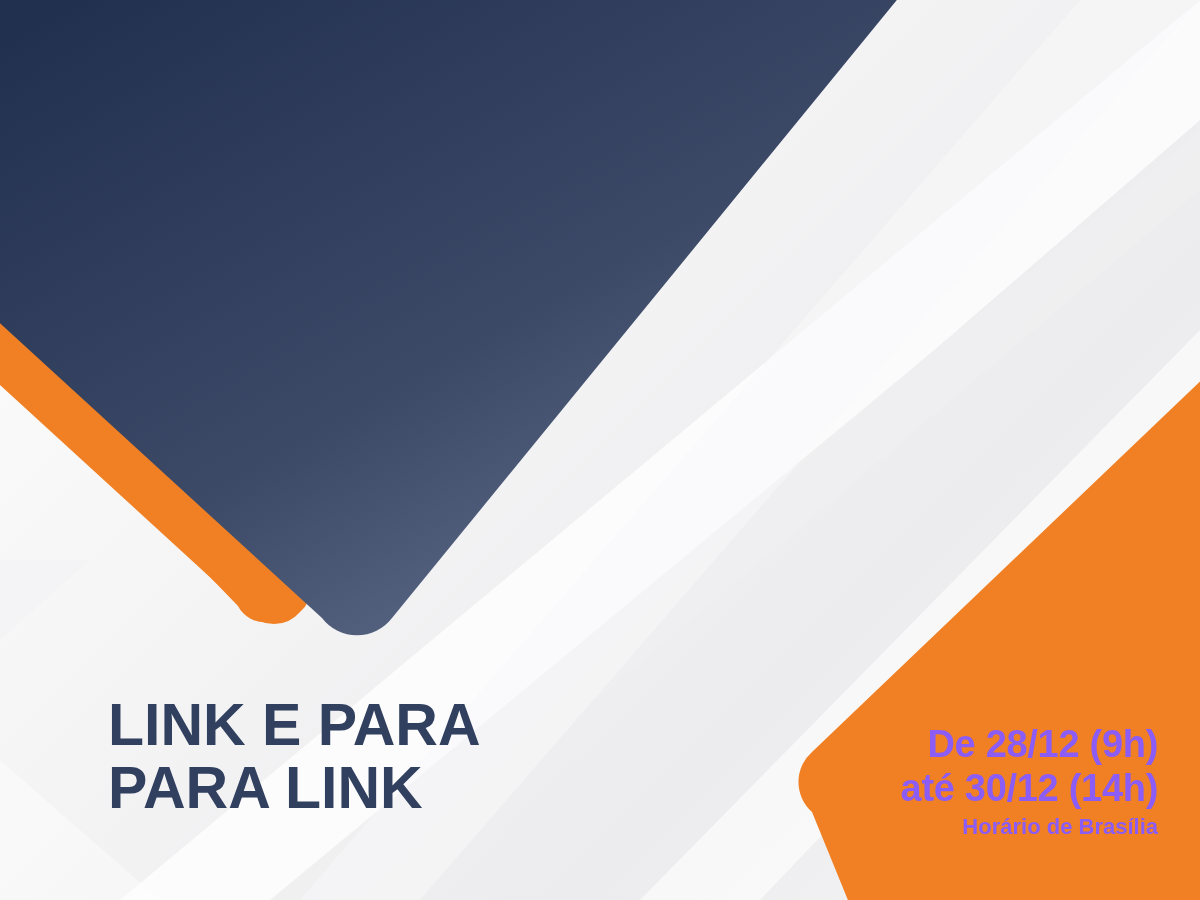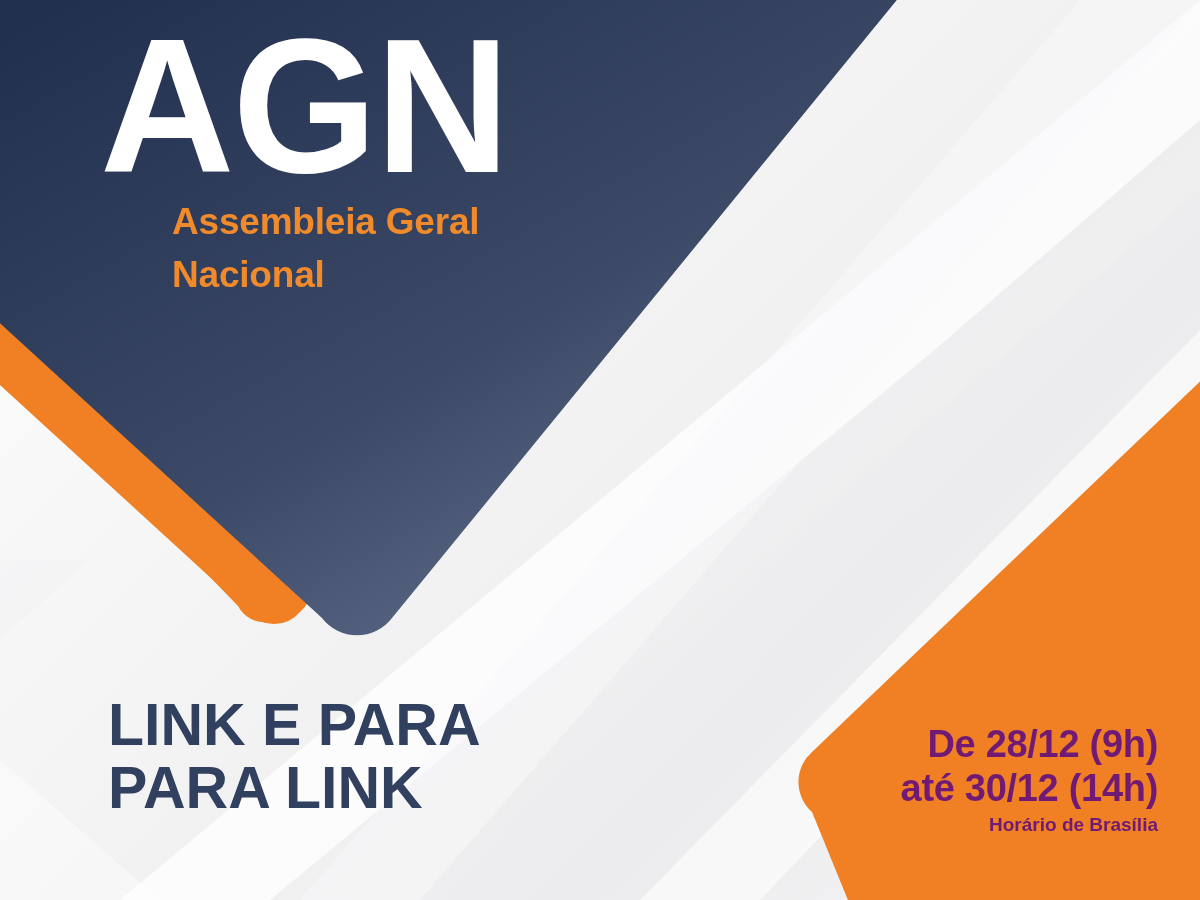--- a/index.html
+++ b/index.html
@@ -68,32 +68,32 @@
     letter-spacing: 0px;
   }
   .headline span { display: block; }
 
   .badge-text {
     position: absolute;
     right: 42px;
     top: 722px;
     width: 420px;
     text-align: right;
-    color: #701a75;
+    color: #8b5cf6;
   }
   .badge-line1, .badge-line2 {
     display: block;
     font-size: 38px;
     line-height: 1.16;
     font-weight: 700;
     letter-spacing: -0.3px;
   }
   .badge-note {
     display: block;
-    font-size: 19px;
+    font-size: 22px;
     line-height: 1.35;
     font-weight: 700;
     margin-top: 2px;
   }
 </style>
 </head>
 <body>
 
 <div id="poster">
 
@@ -129,27 +129,20 @@
         <stop offset="100%" stop-color="#6a7894"></stop>
       </linearGradient>
     </defs>
     <path d="M -10 -10 L 905 -10 L 392 618 A 44 44 0 0 1 322 618 L -10 314 Z" fill="url(#navyGrad2)"></path>
   </svg>
 
   <svg class="layer" viewBox="0 0 1200 900">
     <path d="M 1210 372 L 1210 910 L 852 910 L 812 812 A 40 40 0 0 1 812 752 Z" fill="#f08023"></path>
   </svg>
 
-  <div class="logo-block">
-    <p class="logo-agn">AGN</p>
-    <p class="logo-sub">
-      <span>Assembleia Geral</span>
-      <span>Nacional</span>
-    </p>
-  </div>
 
   <h1 class="headline">
     <span>LINK E PARA</span>
     <span>PARA LINK</span>
   </h1>
 
   <div class="badge-text">
     <span class="badge-line1">De 28/12 (9h)</span>
     <span class="badge-line2">até 30/12 (14h)</span>
     <span class="badge-note">Horário de Brasília</span>

